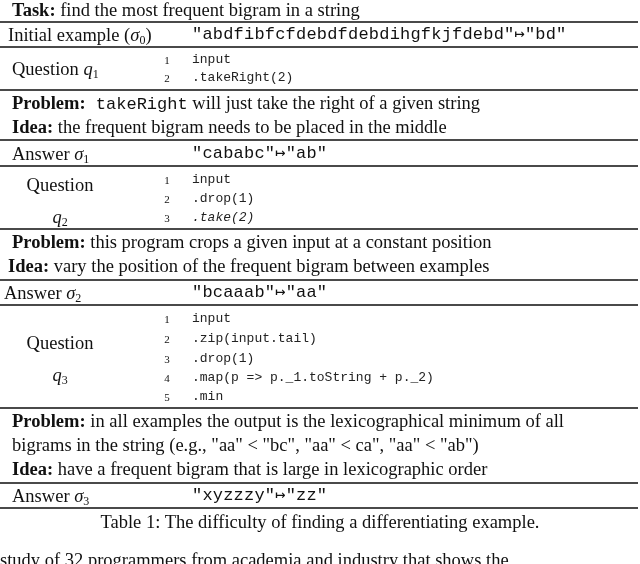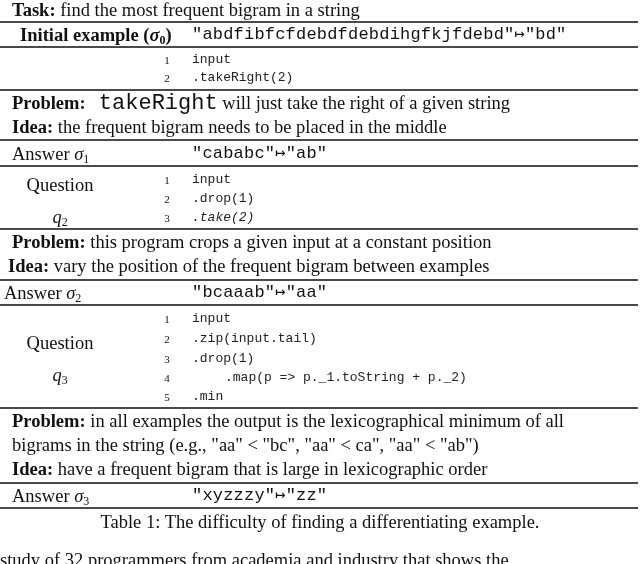--- a/index.html
+++ b/index.html
@@ -22,34 +22,37 @@
 </head>
 <body>
 
 <div class="page">
 
   <div class="txt" style="left:12px; top:-1px;">
     <b>Task:</b><span> find the most frequent bigram in a string</span>
   </div>
   <div class="hline" style="top:21px;"></div>
 
-  <div class="txt" style="left:20px; top:24px;font-weight:bold;">
+  <div class="txt" style="left:8px; top:24px;">
     <span>Initial example (</span><i class="m">σ</i><sub>0</sub><span>)</span>
   </div>
   <div class="code-val mono" style="top:24px;">"abdfibfcfdebdfdebdihgfkjfdebd"↦"bd"</div>
   <div class="hline" style="top:46px;"></div>
 
+  <div class="txt" style="left:12px; top:58px;">
+    <span>Question </span><i class="m">q</i><sub>1</sub>
+  </div>
   <div class="ln" style="top:50px;">1</div>
   <div class="code" style="top:50px;">input</div>
   <div class="ln" style="top:68px;">2</div>
   <div class="code" style="top:68px;text-align:right;">.takeRight(2)</div>
   <div class="hline" style="top:89px;"></div>
 
   <div class="txt" style="left:12px; top:92px;">
-    <b>Problem:</b><span class="mono" style="font-size:22px;"> takeRight</span><span> will just take the right of a given string</span>
+    <b>Problem:</b><span class="mono" style="font-size:17px;"> takeRight</span><span> will just take the right of a given string</span>
   </div>
   <div class="txt" style="left:12px; top:116px;">
     <b>Idea:</b><span> the frequent bigram needs to be placed in the middle</span>
   </div>
   <div class="hline" style="top:139px;"></div>
 
   <div class="txt" style="left:12px; top:143px;">
     <span>Answer </span><i class="m">σ</i><sub>1</sub>
   </div>
   <div class="code-val mono" style="top:143px;">"cababc"↦"ab"</div>
@@ -85,21 +88,21 @@
     <div>Question</div>
     <div><i class="m">q</i><sub>3</sub></div>
   </div>
   <div class="ln" style="top:309px;">1</div>
   <div class="code" style="top:309px;">input</div>
   <div class="ln" style="top:329px;">2</div>
   <div class="code" style="top:329px;">.zip(input.tail)</div>
   <div class="ln" style="top:349px;">3</div>
   <div class="code" style="top:349px;">.drop(1)</div>
   <div class="ln" style="top:368px;">4</div>
-  <div class="code" style="top:368px;margin-left:33px;">.map(p =&gt; p._1.toString + p._2)</div>
+  <div class="code" style="top:368px;">.map(p =&gt; p._1.toString + p._2)</div>
   <div class="ln" style="top:387px;">5</div>
   <div class="code" style="top:387px;">.min</div>
   <div class="hline" style="top:407px;"></div>
 
   <div class="txt" style="left:12px; top:434px;">bigrams in the string (e.g., "aa" &lt; "bc", "aa" &lt; ca", "aa" &lt; "ab")</div>
   <div class="txt" style="left:12px; top:410px;">
     <b>Problem:</b><span> in all examples the output is the lexicographical minimum of all</span>
   </div>
   <div class="txt" style="left:12px; top:458px;">
     <b>Idea:</b><span> have a frequent bigram that is large in lexicographic order</span>

